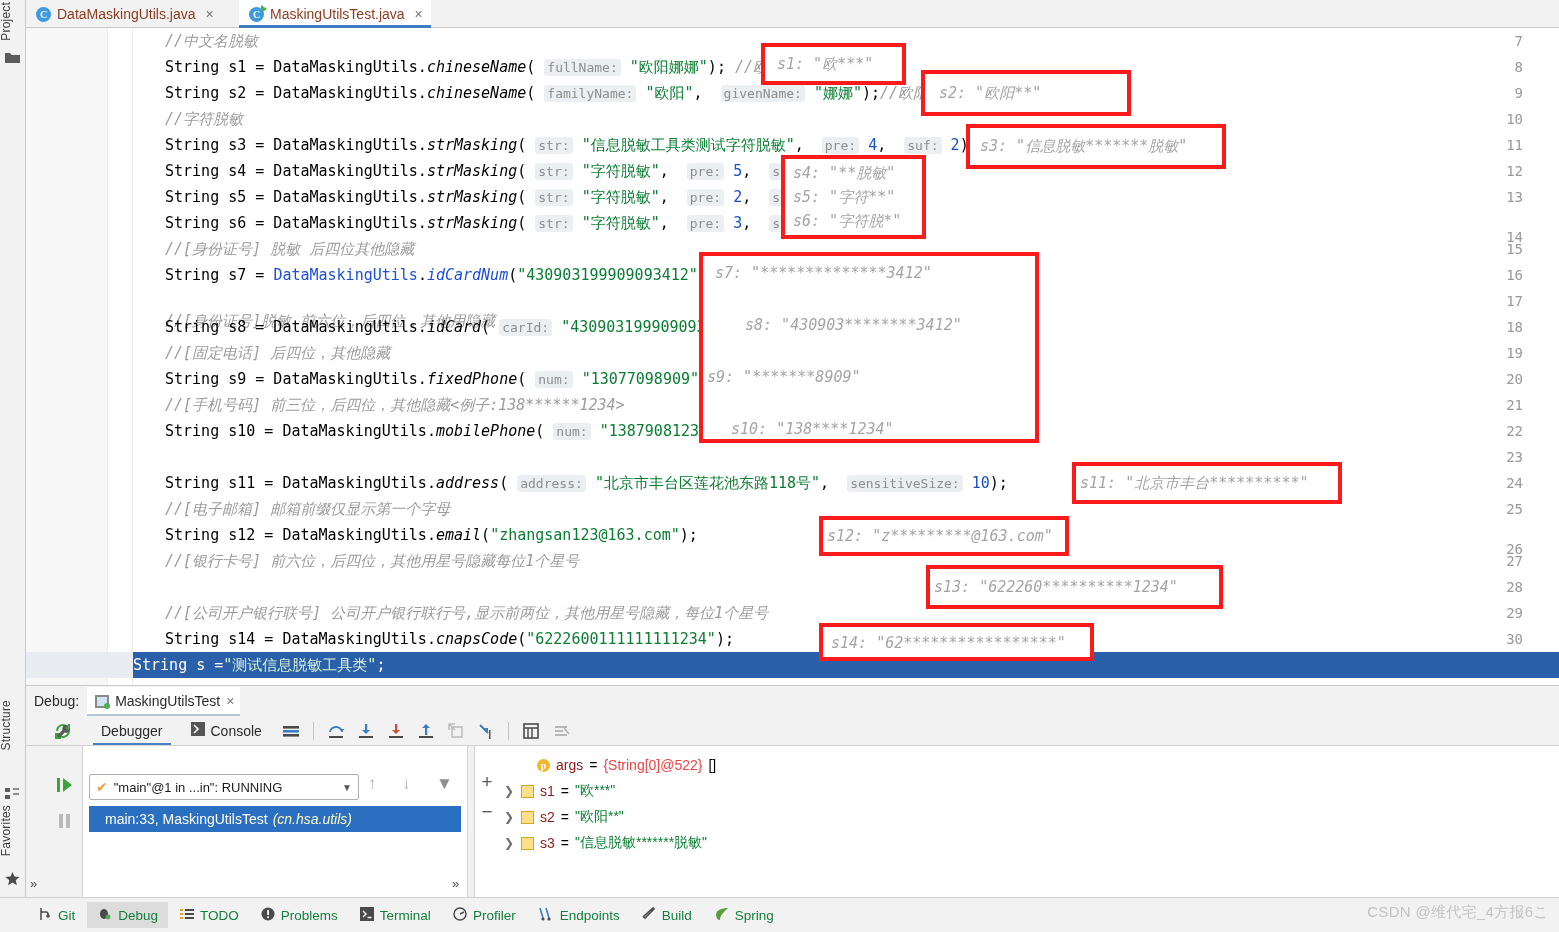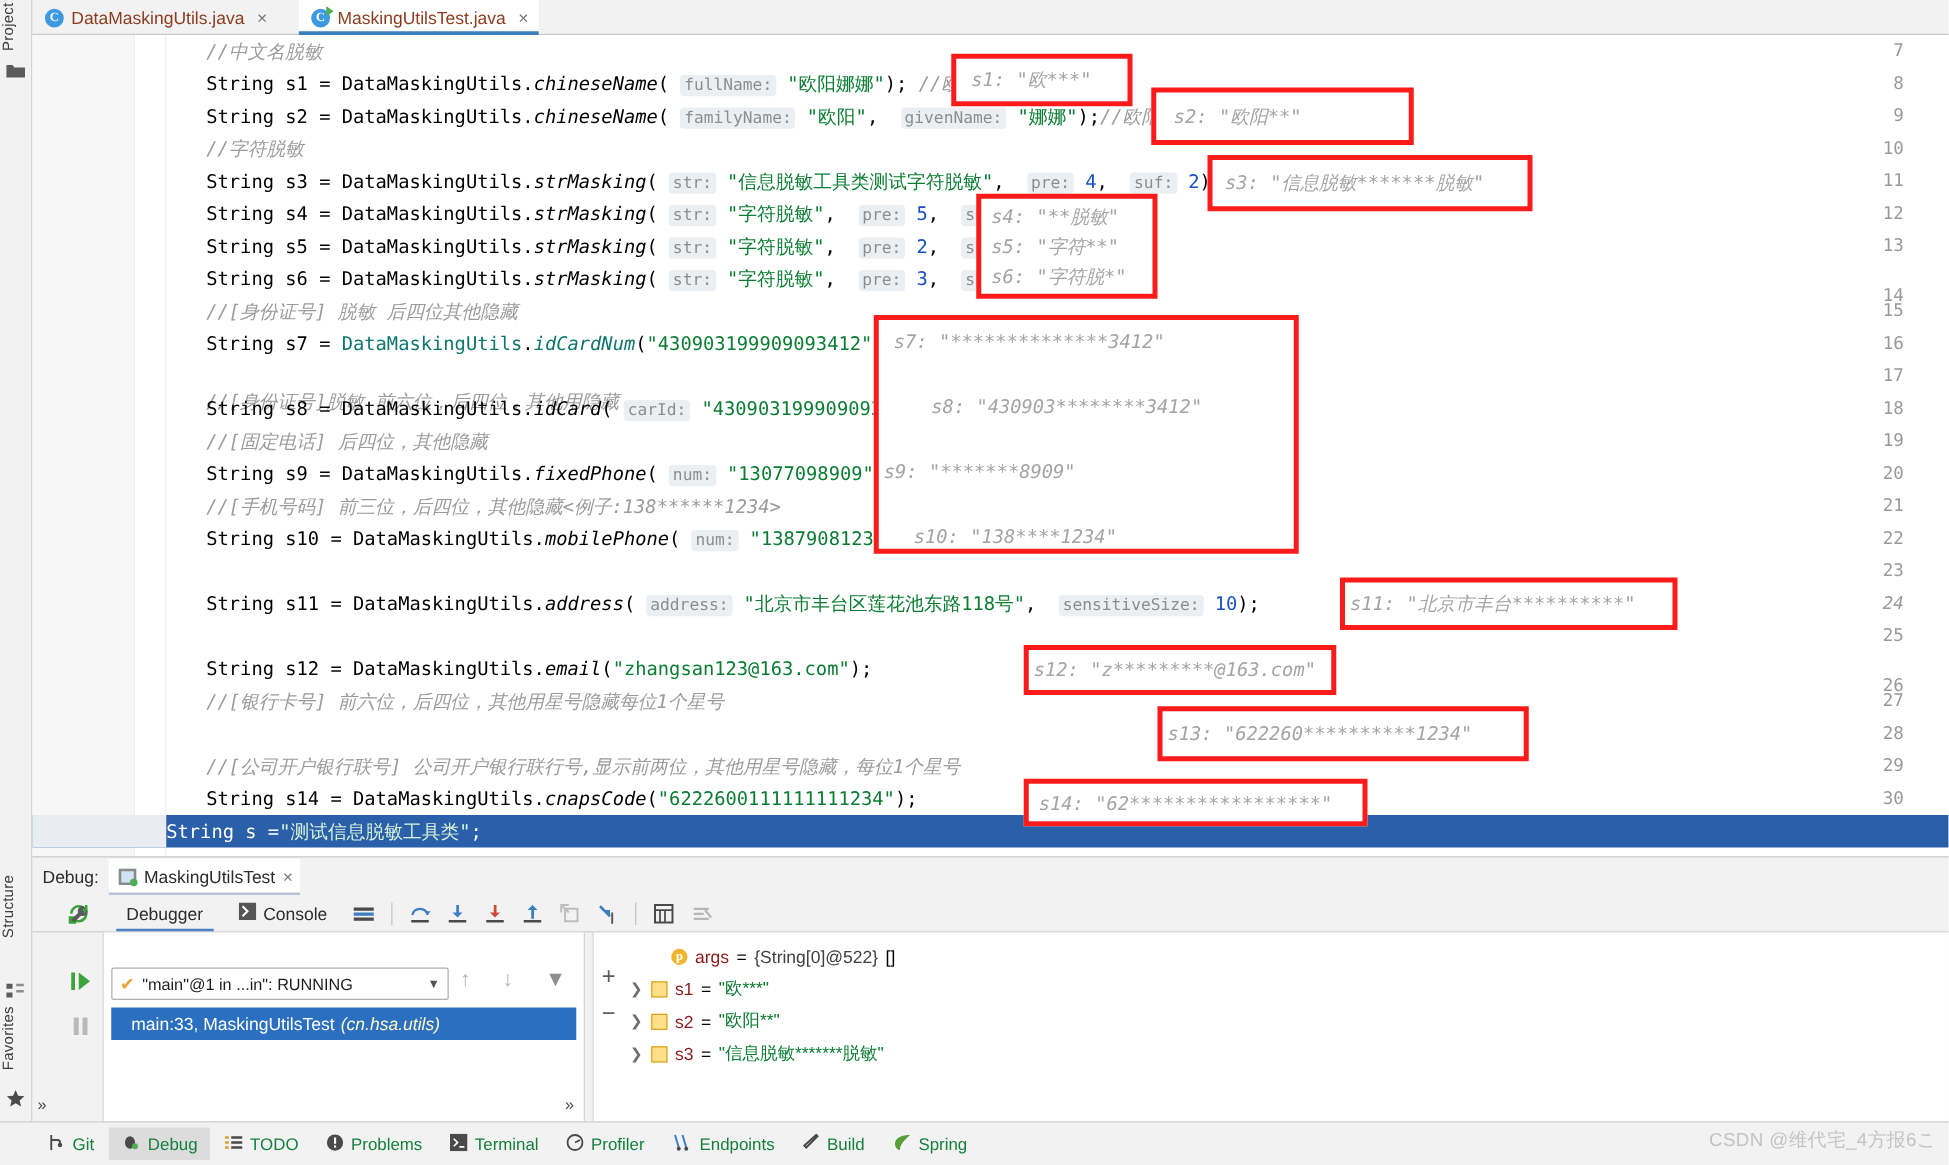--- a/index.html
+++ b/index.html
@@ -84,21 +84,21 @@
     position: absolute; left: 107px; top: 0; right: 0; height: 100%;
   }
   .ln {
     position: absolute; left: 0; right: 0; height: 26px; line-height: 26px;
     white-space: nowrap;
     font-family: "DejaVu Sans Mono", monospace; font-size: 15px; color: #000;
   }
   .ln .ind { display: inline-block; width: 32px; }
   .cm { color: #9b9b9b; font-style: italic; }
   .st { color: #0a7d32; }
-  .cls { color: #0f766e; }
+  .cls { color: #1d4ed8; }
   .mth { font-style: italic; }
   .num { color: #1750c4; }
   .kwpar {
     background: #eceff1; color: #8d8d8d; border-radius: 3px;
     padding: 1px 3px; font-size: 13px; font-style: normal;
   }
   .cur {
     position: absolute; left: 0; right: 0; height: 26px; background: #2a5faa;
   }
   .cur .ln-sel {
@@ -198,21 +198,21 @@
     border: 1px solid #d9a520; flex: none; position: relative;
   }
   .vico.p {
     border-radius: 50%; background: #f3b52e; border: none;
     color: #fff; font-size: 10px; font-weight: bold;
     display: flex; align-items: center; justify-content: center;
     font-family: "Liberation Serif", serif;
   }
   .veq { color: #000; }
   .vval { color: #0a7d32; }
-  .vref { color: #404040; }
+  .vref { color: #ef4444; }
   .pm-btn {
     position: absolute; left: 452px; width: 18px; height: 18px;
     font-size: 19px; color: #5a5a5a; text-align: center; line-height: 16px;
   }
   .side-btn {
     position: absolute; left: 28px; width: 22px; height: 22px;
   }
 
   
   .statusbar {
@@ -299,21 +299,21 @@
     <div class="lnum" style="top:196px;">14</div>
     <div class="lnum" style="top:208px;">15</div>
     <div class="lnum" style="top:234px;">16</div>
     <div class="lnum" style="top:260px;">17</div>
     <div class="lnum" style="top:286px;">18</div>
     <div class="lnum" style="top:312px;">19</div>
     <div class="lnum" style="top:338px;">20</div>
     <div class="lnum" style="top:364px;">21</div>
     <div class="lnum" style="top:390px;">22</div>
     <div class="lnum" style="top:416px;">23</div>
-    <div class="lnum" style="top:442px;font-style:italic;">24</div>
+    <div class="lnum" style="top:442px;">24</div>
     <div class="lnum" style="top:468px;">25</div>
     <div class="lnum" style="top:508px;">26</div>
     <div class="lnum" style="top:520px;">27</div>
     <div class="lnum" style="top:546px;">28</div>
     <div class="lnum" style="top:572px;">29</div>
     <div class="lnum" style="top:598px;">30</div>
     <div class="lnum" style="top:624px;">31</div>
     <div class="bp" style="top:629px;"></div>
 
     <div class="codearea">
@@ -380,20 +380,23 @@
 
       <div class="ln" style="top:390px;">
         <span class="ind"></span>String <span>s10</span> = DataMaskingUtils.<span class="mth">mobilePhone</span>( <span class="kwpar">num:</span> <span class="st">"13879081234"</span>);
       </div>
 
 
       <div class="ln" style="top:442px;">
         <span class="ind"></span>String <span>s11</span> = DataMaskingUtils.<span class="mth">address</span>( <span class="kwpar">address:</span> <span class="st">"北京市丰台区莲花池东路118号"</span>,&nbsp; <span class="kwpar">sensitiveSize:</span> <span class="num">10</span>);
       </div>
 
+      <div class="ln" style="top:468px;">
+        <span class="ind"></span><span class="cm">//[电子邮箱] 邮箱前缀仅显示第一个字母</span>
+      </div>
 
       <div class="ln" style="top:494px;">
         <span class="ind"></span>String <span>s12</span> = DataMaskingUtils.<span class="mth">email</span>(<span class="st">"zhangsan123@163.com"</span>);
       </div>
 
       <div class="ln" style="top:520px;">
         <span class="ind"></span><span class="cm">//[银行卡号] 前六位，后四位，其他用星号隐藏每位1个星号</span>
       </div>
 
 

